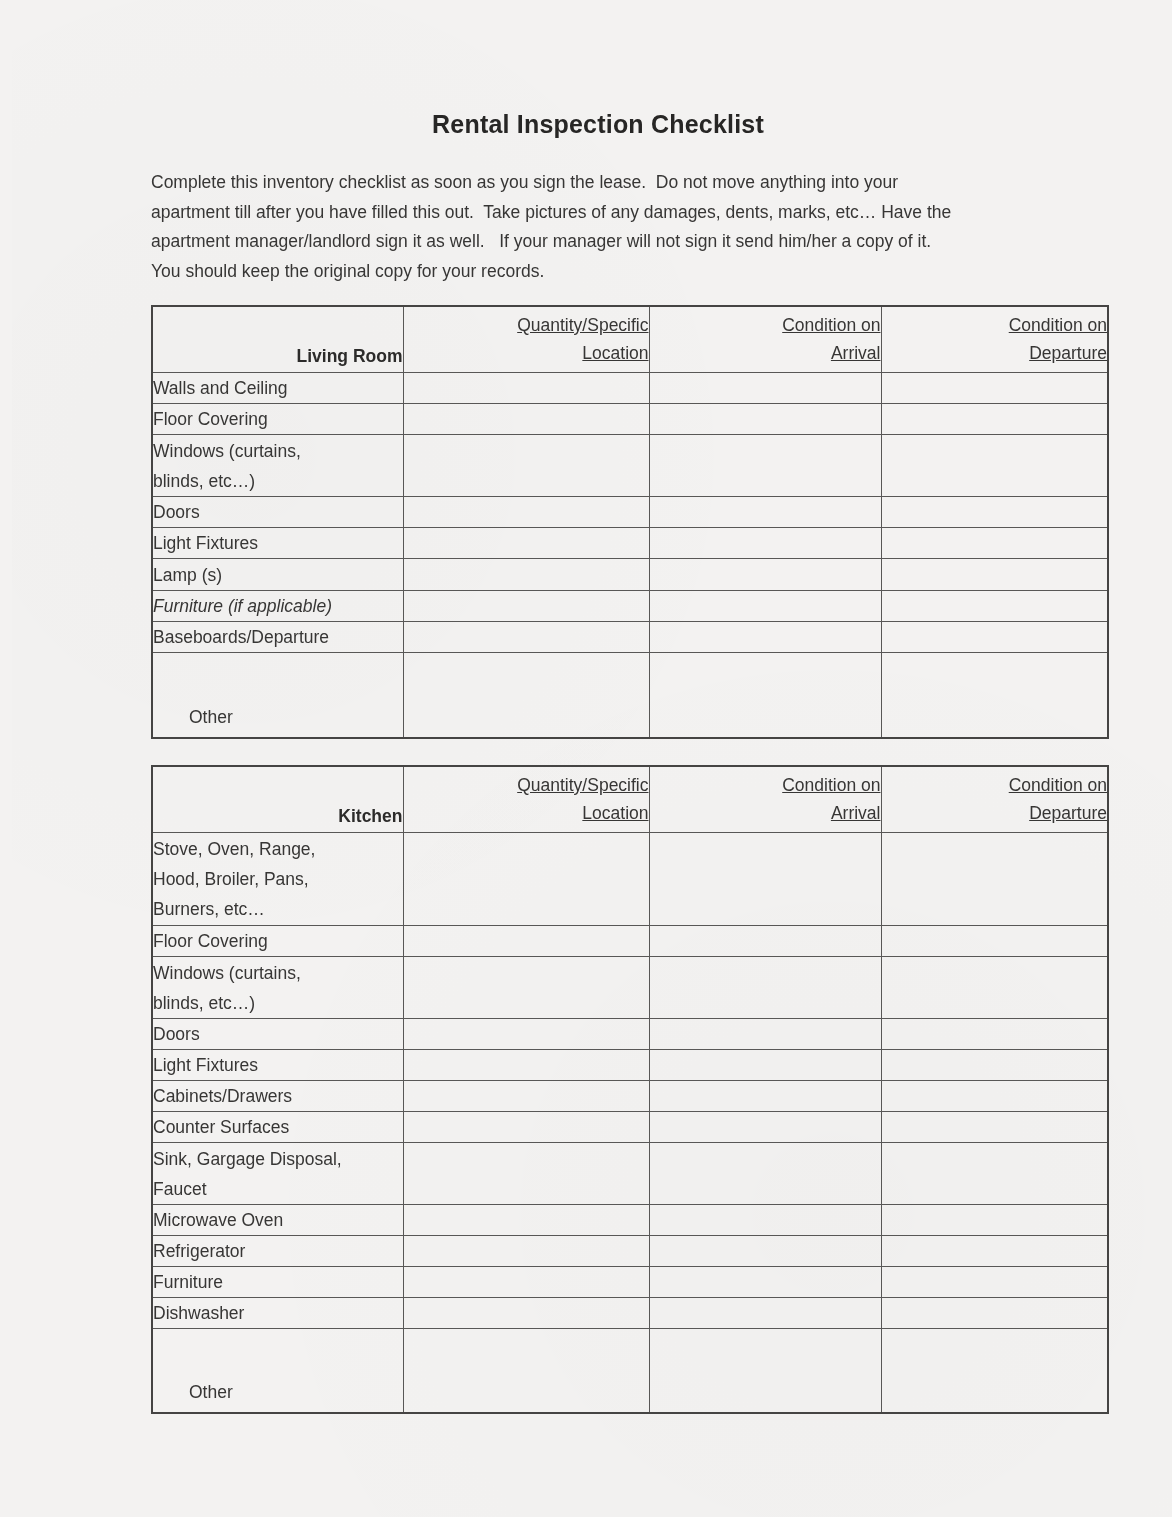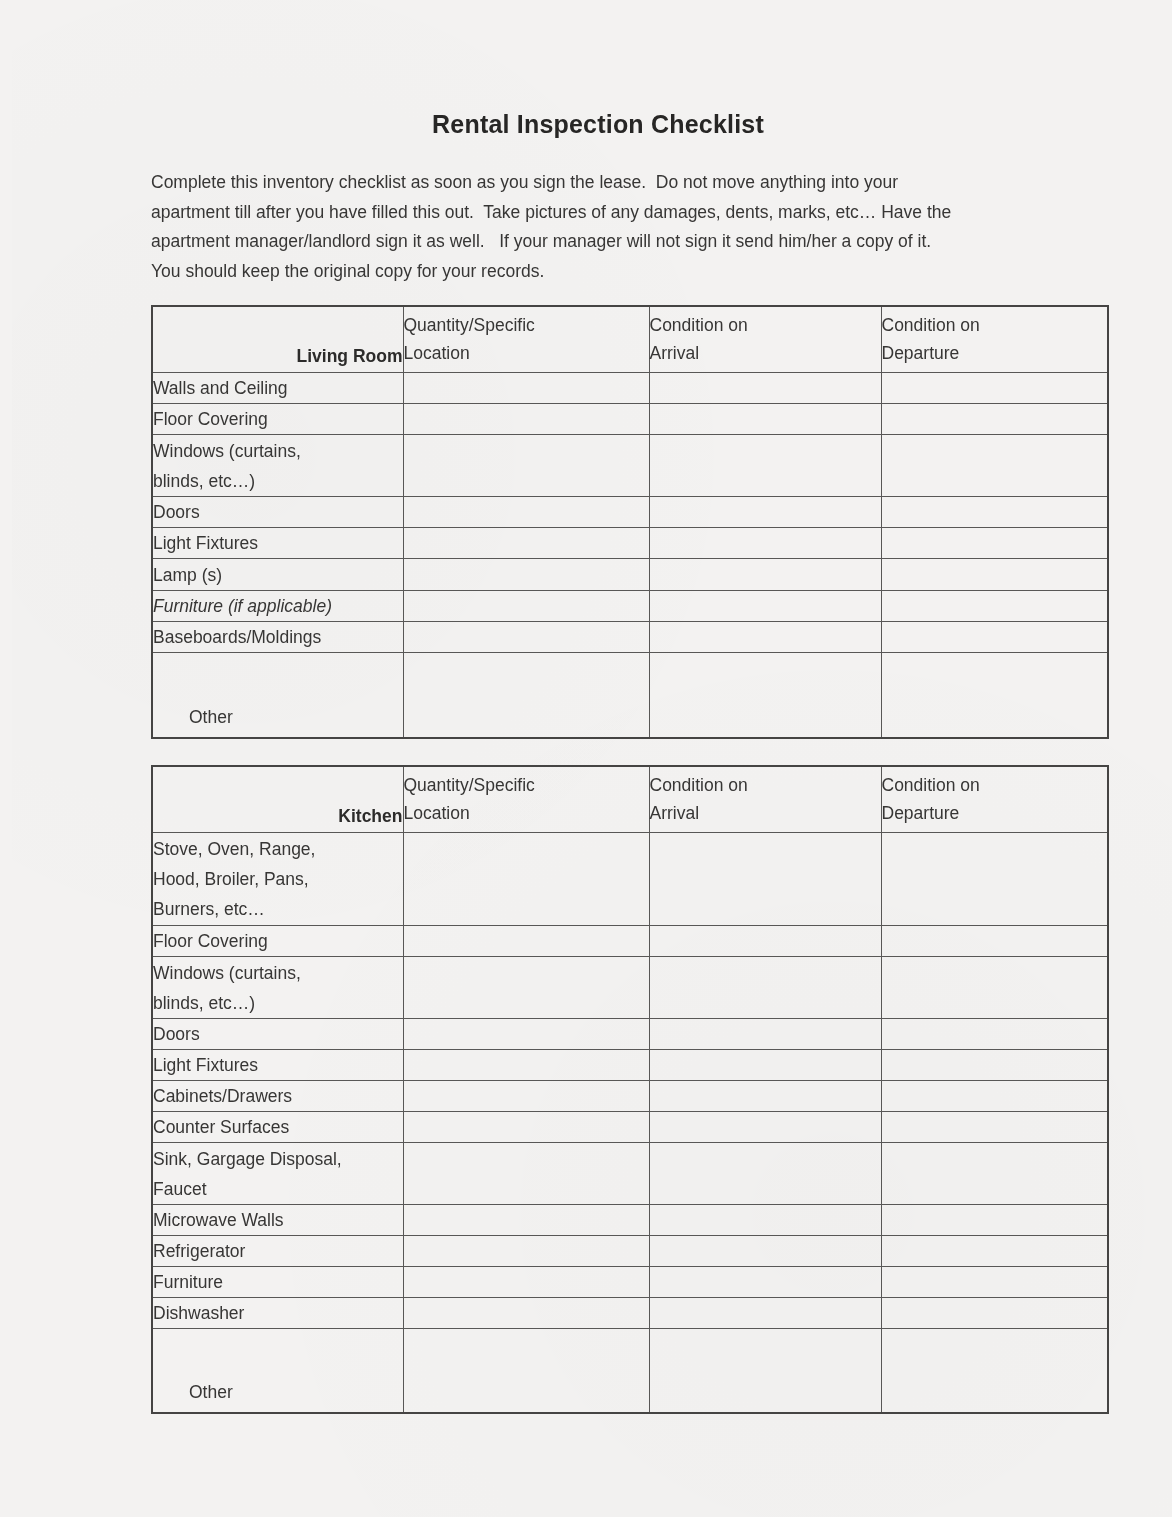--- a/index.html
+++ b/index.html
@@ -75,22 +75,23 @@
     padding-bottom: 5px;
   }
   .insp-table thead th.section-cell {
     text-align: right;
     padding-left: 8px;
     font-weight: 700;
     color: #2c2b2a;
   }
   .header-line {
     display: block;
-    text-align: left;
+    text-align: right;
     line-height: 28px;
+    text-decoration: underline;
   }
   .label-cell {
     text-align: left;
     padding-left: 8px;
     padding-right: 6px;
     vertical-align: middle;
     white-space: pre-line;
     line-height: 30px;
   }
   tr.align-bottom .label-cell {
@@ -178,21 +179,21 @@
           <td class="entry-cell"></td>
           <td class="entry-cell"></td>
         </tr>
         <tr style="height: 31px; font-style: italic;">
           <td class="label-cell">Furniture (if applicable)</td>
           <td class="entry-cell"></td>
           <td class="entry-cell"></td>
           <td class="entry-cell"></td>
         </tr>
         <tr style="height: 31px;">
-          <td class="label-cell">Baseboards/Moldings</td>
+          <td class="label-cell">Baseboards/Departure</td>
           <td class="entry-cell"></td>
           <td class="entry-cell"></td>
           <td class="entry-cell"></td>
         </tr>
         <tr class="align-bottom" style="height: 85px;">
           <td class="label-cell">Other</td>
           <td class="entry-cell"></td>
           <td class="entry-cell"></td>
           <td class="entry-cell"></td>
         </tr>
@@ -270,21 +271,21 @@
           <td class="entry-cell"></td>
         </tr>
         <tr style="height: 62px;">
           <td class="label-cell">Sink, Gargage Disposal,
 Faucet</td>
           <td class="entry-cell"></td>
           <td class="entry-cell"></td>
           <td class="entry-cell"></td>
         </tr>
         <tr style="height: 31px;">
-          <td class="label-cell">Microwave Walls</td>
+          <td class="label-cell">Microwave Oven</td>
           <td class="entry-cell"></td>
           <td class="entry-cell"></td>
           <td class="entry-cell"></td>
         </tr>
         <tr style="height: 31px;">
           <td class="label-cell">Refrigerator</td>
           <td class="entry-cell"></td>
           <td class="entry-cell"></td>
           <td class="entry-cell"></td>
         </tr>

